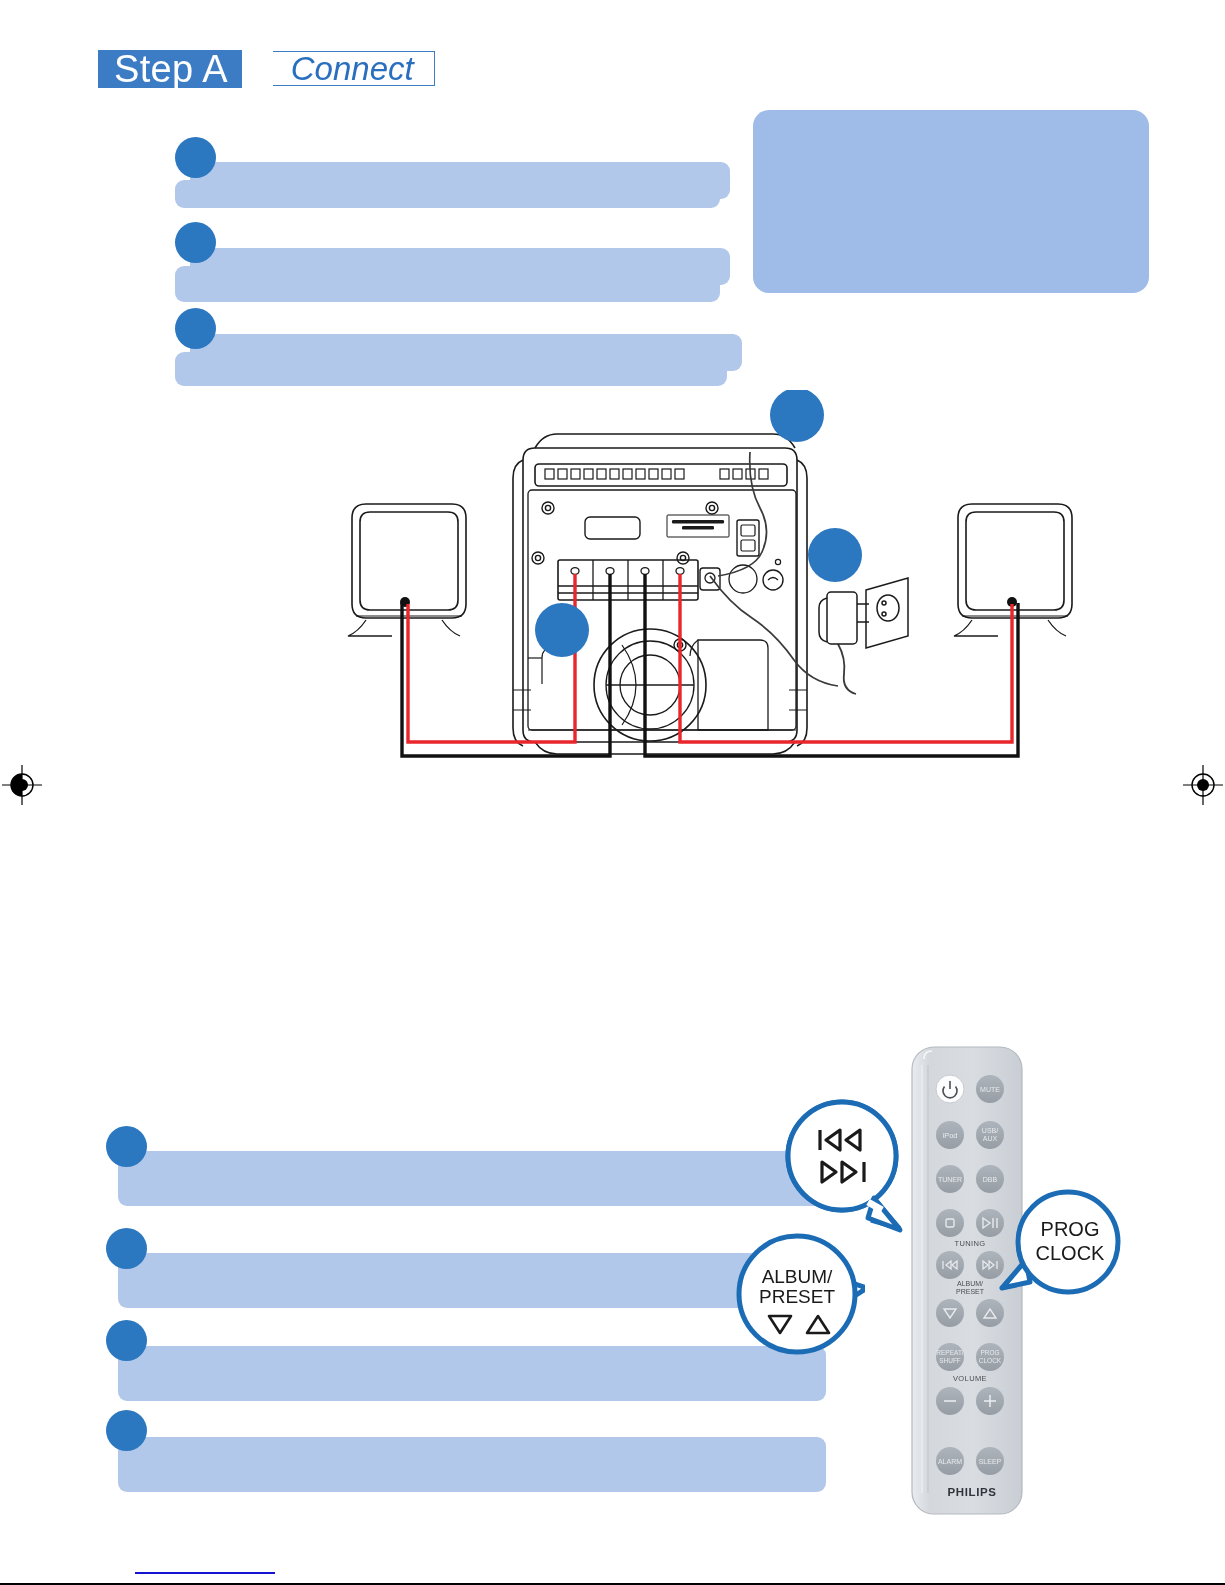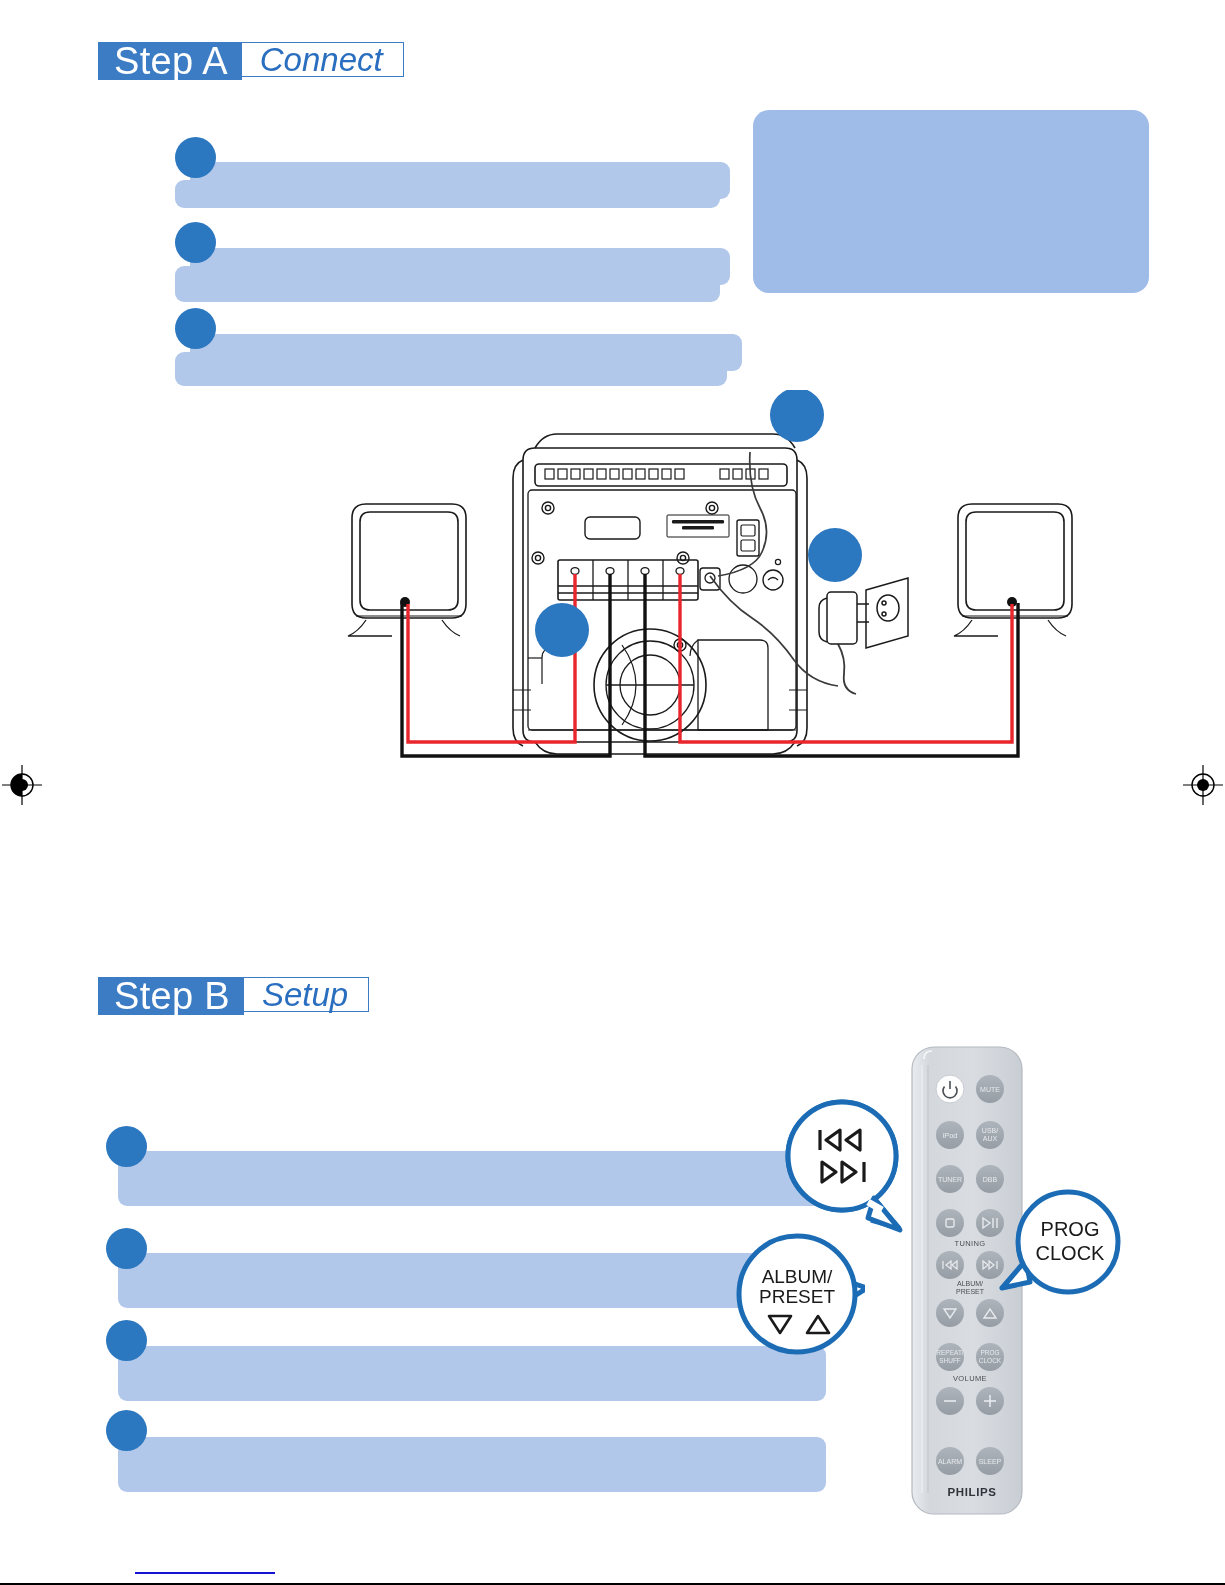--- a/index.html
+++ b/index.html
@@ -1,21 +1,21 @@
 <!DOCTYPE html>
 <html><head>
 <meta charset="utf-8">
 <style>
   html,body{margin:0;padding:0;background:#ffffff;}
   body{width:1225px;height:1585px;position:relative;overflow:hidden;
        font-family:"Liberation Sans", sans-serif;}
   .page{position:absolute;inset:0;}
 
   
-  .step-header{position:absolute;display:flex;align-items:flex-start;height:53px;}
+  .step-header{position:absolute;display:flex;align-items:center;height:53px;gap:31px;}
   .step-header .badge{background:#3C7CC4;color:#ffffff;display:flex;align-items:center;
        padding:0 14px 0 16px;font-size:38px;letter-spacing:.3px;line-height:1;font-weight:400;}
   .step-header .word{background:#ffffff;color:#2A6FBF;display:flex;align-items:center;
        padding:0 20px 0 18px;font-size:33px;font-style:italic;line-height:1;
        border:1px solid #3C7CC4;border-left:none;box-sizing:border-box;}
   #step-a-header{left:98px;top:42px;}
   #step-b-header{left:98px;top:977px;}
 
   
   .instr{position:absolute;}
@@ -207,24 +207,20 @@
 
         <path d="M350 184 V352 H682 V214" stroke="#E8262C" stroke-width="3.4"></path>
       </g>
 
       <circle cx="232" cy="240" r="27" fill="#2B77C0"></circle>
       <circle cx="505" cy="165" r="27" fill="#2B77C0"></circle>
       <circle cx="467" cy="25" r="27" fill="#2B77C0"></circle>
     </svg>
   </div>
 
-  <div class="step-header" id="step-b-header">
-    <div class="badge">Step B</div>
-    <div class="word">Setup</div>
-  </div>
 
   <div class="instr" id="step-b-bullets" style="left:0;top:0;width:1225px;height:1585px;">
 
     <div class="bar" style="left:118px;top:1151px;width:708px;height:33px;"></div>
     <div class="bar" style="left:118px;top:1168px;width:708px;height:38px;"></div>
     <div class="dot" style="left:106px;top:1126px;"></div>
 
     <div class="bar" style="left:118px;top:1253px;width:708px;height:33px;"></div>
     <div class="bar" style="left:118px;top:1270px;width:708px;height:38px;"></div>
     <div class="dot" style="left:106px;top:1228px;"></div>

